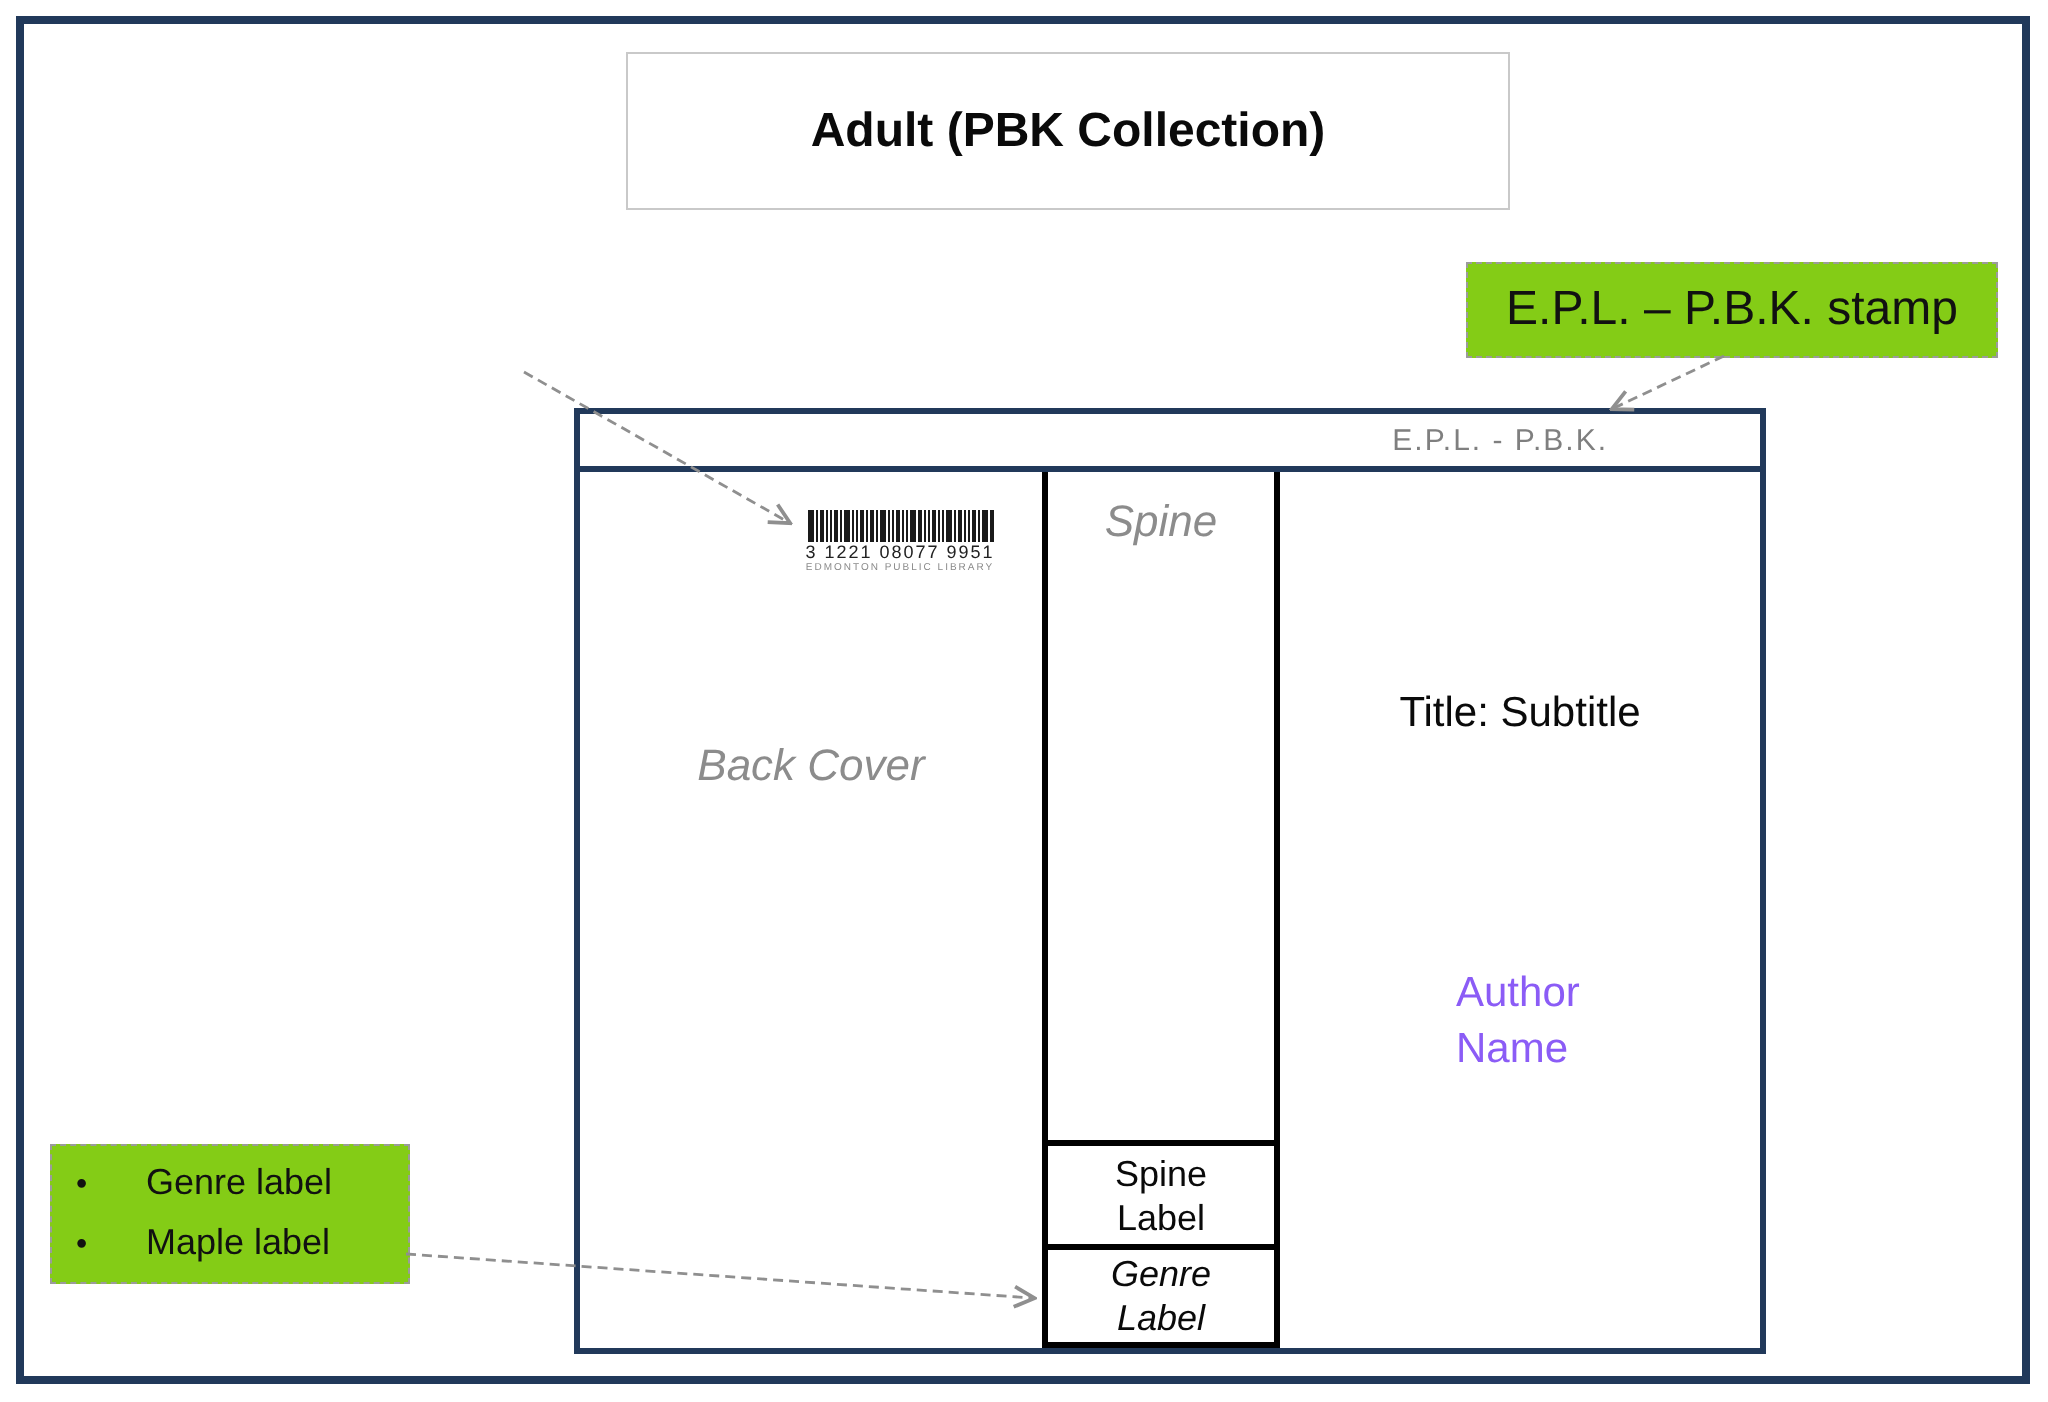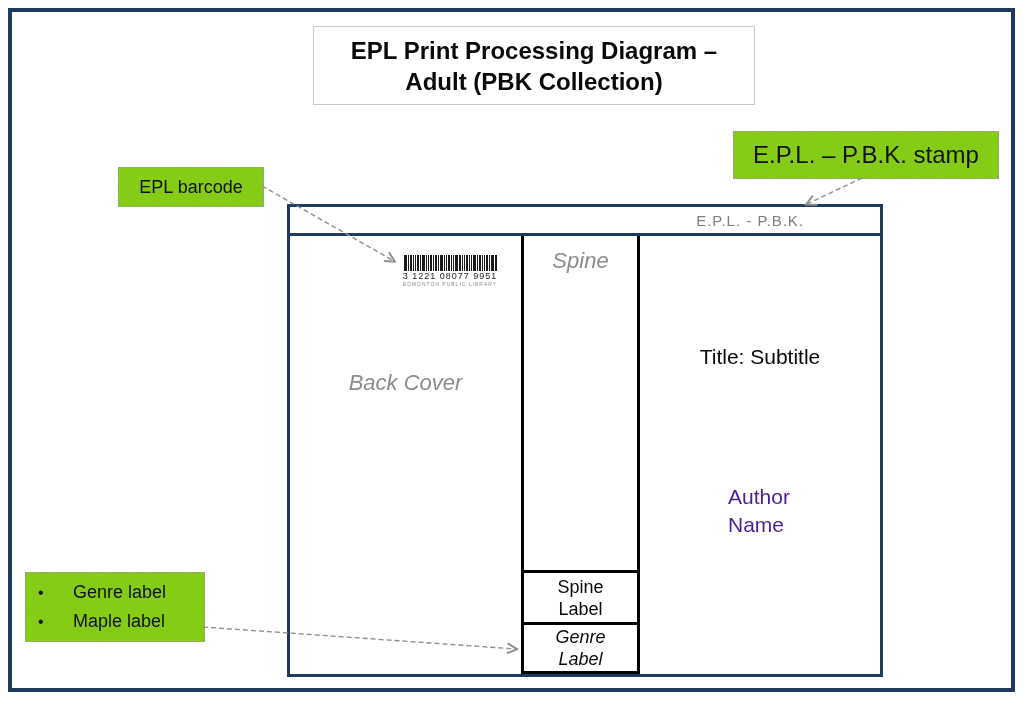--- a/index.html
+++ b/index.html
@@ -46,21 +46,21 @@
     padding-right:76px;color:#7f7f7f;font-size:15px;letter-spacing:1px;
   }
   .body{position:absolute;left:0;top:29px;right:0;bottom:0;}
   .spine-line{position:absolute;top:0;bottom:0;width:3px;background:#000;}
   .spine-line.left{left:231px;}
   .spine-line.right{left:347px;}
   .gray-italic{color:#8c8c8c;font-style:italic;font-size:22px;}
   .pos{position:absolute;}
   .center{text-align:center;}
   .front-text{left:350px;width:240px;text-align:center;}
-  .author-block{left:438px;top:247px;font-size:21px;line-height:28px;color:#4c1d95;}
+  .author-block{left:438px;top:247px;font-size:21px;line-height:28px;color:#8b5cf6;}
   .title-subtitle{top:109px;font-size:21px;color:#0a0a0a;}
   
   .spine-boxes{position:absolute;left:231px;top:334px;width:119px;}
   .spine-cell{
     box-sizing:border-box;border:3px solid #000;background:#fff;
     display:flex;flex-direction:column;align-items:center;justify-content:center;
     font-size:18px;line-height:22px;color:#0a0a0a;text-align:center;
   }
   .spine-cell.first{height:55px;}
   .spine-cell.second{height:52px;margin-top:-3px;font-style:italic;}
@@ -82,27 +82,23 @@
   .arrows{position:absolute;left:0;top:0;width:1024px;height:701px;pointer-events:none;}
 </style>
 </head>
 <body>
 
 <div id="stage">
 
   <div class="outer-border"></div>
 
   <div class="title-box">
-    <span>EPL Print Processing Diagram –</span>
     <span>Adult (PBK Collection)</span>
   </div>
 
-  <div class="dash-box barcode-callout">
-    <span>EPL barcode</span>
-  </div>
 
   <div class="dash-box stamp-callout">
     <span>E.P.L. – P.B.K. stamp</span>
   </div>
 
   <div class="dash-box bullets-callout">
     <div class="bullet-row">
       <span class="bullet-dot">•</span>
       <span>Genre label</span>
     </div>

